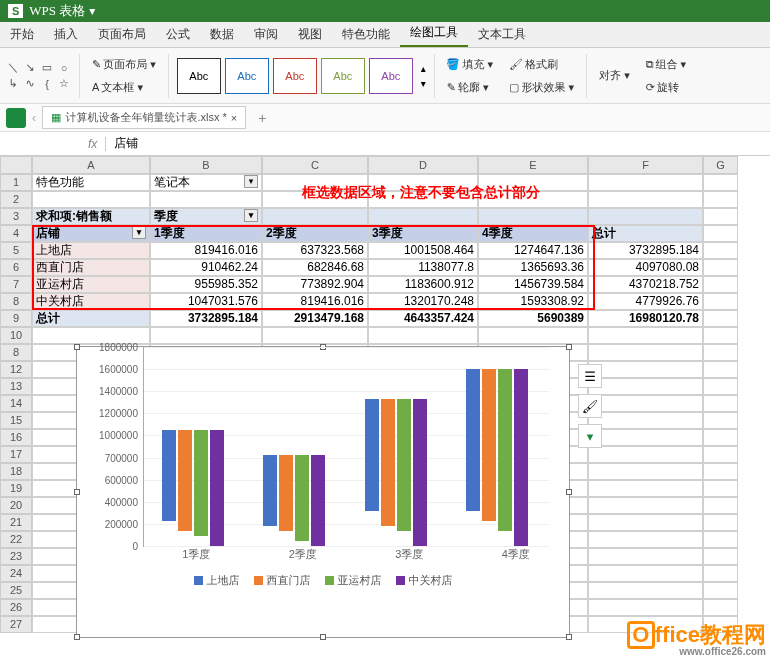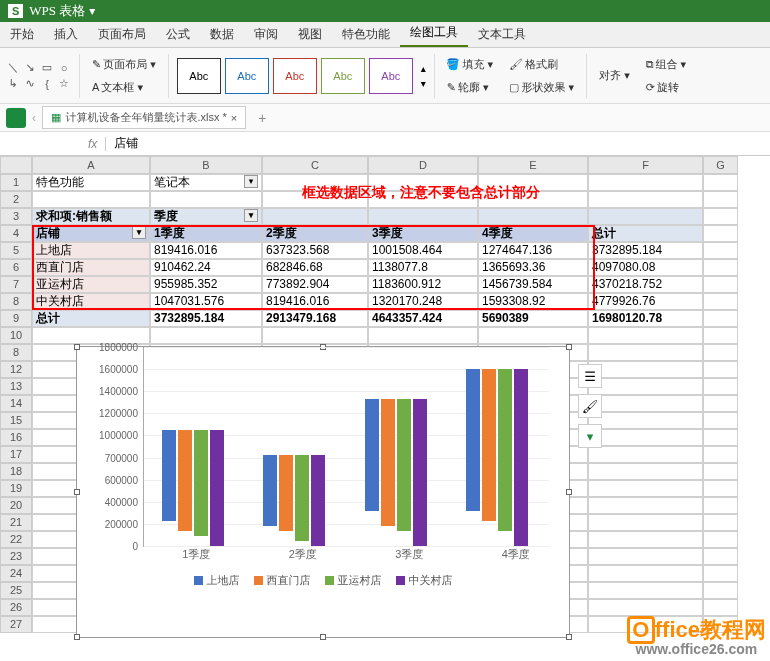--- a/index.html
+++ b/index.html
@@ -39,21 +39,21 @@
     .fx { padding: 0 8px; color: #888; font-style: italic; border-right: 1px solid #ccc; }
     .formula-val { padding: 0 8px; font-size: 12px; }
     
     .grid-area { position: relative; }
     .col-headers { display: flex; height: 18px; }
     .corner { width: 32px; background: #e8e8e8; border: 1px solid #ccc; }
     .col-h { background: #e8e8e8; border: 1px solid #ccc; text-align: center; font-size: 11px; color: #555; line-height: 16px; }
     .row { display: flex; height: 17px; }
     .row-h { width: 32px; background: #e8e8e8; border: 1px solid #ccc; text-align: center; font-size: 11px; color: #555; line-height: 15px; }
     .cell { border: 1px solid #d0d0d0; padding: 0 3px; font-size: 12px; line-height: 15px; overflow: hidden; white-space: nowrap; }
-    .cell.num { }
+    .cell.num { text-align: right; }
     .cell.hdr { background: #dce5f0; font-weight: bold; }
     .cell.hdr2 { background: #c5d0e8; font-weight: bold; }
     .cell.store { background: #f5e6e6; }
     .cell.total { font-weight: bold; }
     .dd-btn { float: right; width: 14px; height: 13px; border: 1px solid #999; background: #eee; font-size: 9px; text-align: center; line-height: 11px; }
     
     .red-annotation { position: absolute; color: #ff0000; font-size: 14px; font-weight: bold; }
     .red-box { position: absolute; border: 2px solid #ff0000; pointer-events: none; }
     
     .chart-container { position: absolute; left: 76px; top: 190px; width: 494px; height: 292px; background: #fff; border: 1px solid #999; }
@@ -68,21 +68,21 @@
     .legend { display: flex; justify-content: center; gap: 14px; padding: 8px 0; font-size: 11px; color: #555; }
     .legend-item { display: flex; align-items: center; gap: 4px; }
     .legend-sw { width: 9px; height: 9px; }
     
     .chart-tools { position: absolute; left: 578px; top: 208px; display: flex; flex-direction: column; gap: 6px; }
     .tool-btn { width: 24px; height: 24px; border: 1px solid #ccc; background: #fff; display: flex; align-items: center; justify-content: center; font-size: 13px; }
     
     .watermark { position: absolute; right: 4px; bottom: 4px; font-size: 22px; font-weight: bold; }
     .wm-o { color: #ff8c00; display: inline-flex; align-items: center; justify-content: center; width: 28px; height: 28px; border: 3px solid #ff8c00; border-radius: 4px; }
     .wm-text { color: #ff8c00; }
-    .wm-sub { font-size: 14px; color: #888; text-align: center; margin-top: -4px; }
+    .wm-sub { font-size: 10px; color: #888; text-align: right; margin-top: -4px; }
     
     .cA { width: 118px; } .cB { width: 112px; } .cC { width: 106px; } .cD { width: 110px; } .cE { width: 110px; } .cF { width: 115px; } .cG { width: 35px; }
   </style>
 </head>
 <body>
 
 <div class="title-bar">
   <span class="logo">S</span>
   <span class="app-name">WPS 表格</span>
   <span class="dd">▾</span>

